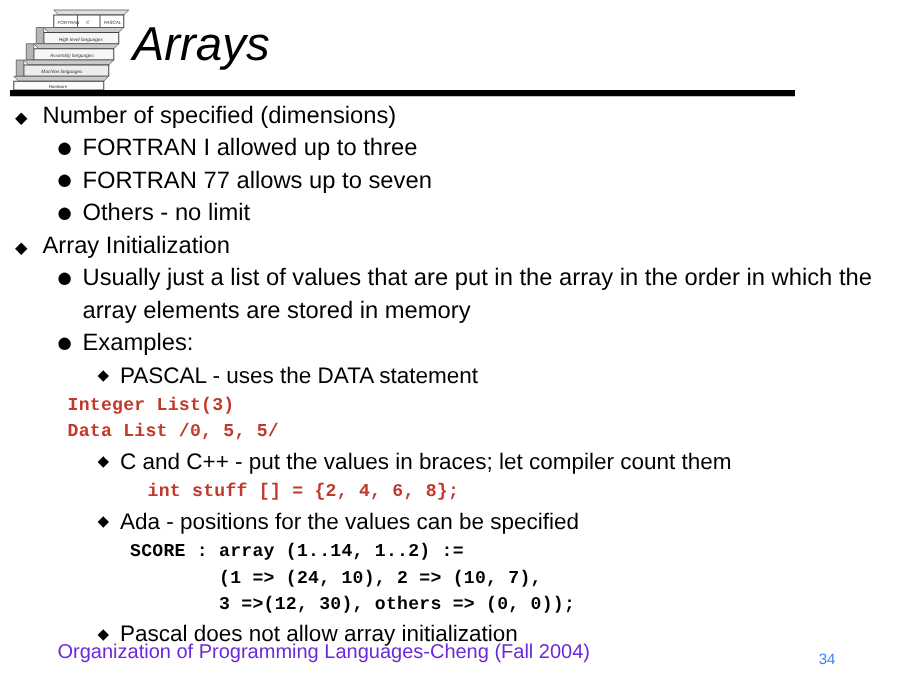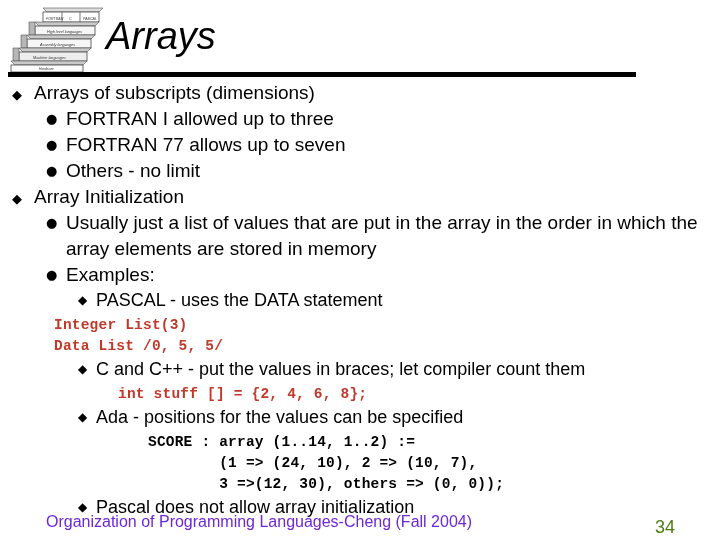--- a/index.html
+++ b/index.html
@@ -147,40 +147,39 @@
     padding-left: 54px;
     margin-top: 2px;
   }
   .code-c {
     padding-left: 118px;
     margin-top: 2px;
   }
   .code-ada {
     padding-left: 104px;
     margin-top: 2px;
-    margin-left: 44px;
   }
 
   
   #footer-text {
     position: absolute;
     left: 46px;
     top: 512px;
     font-size: 16px;
     line-height: 20px;
     color: #6d28d9;
     white-space: nowrap;
   }
   #footer-page {
     position: absolute;
     left: 655px;
     top: 518px;
-    font-size: 18px;
+    font-size: 12px;
     line-height: 18px;
-    color: #4d7c0f;
+    color: #3b82f6;
     white-space: nowrap;
   }
 </style>
 </head>
 <body>
 
 <div id="slide">
 
   <div id="header">
 
@@ -218,21 +217,21 @@
 
     <div id="slide-title">Arrays</div>
 
     <div id="title-rule"></div>
   </div>
 
   <div id="body">
 
     <div class="row lvl1">
       <span class="bullet">◆</span>
-      <span class="txt">Arrays of subscripts (dimensions)</span>
+      <span class="txt">Number of specified (dimensions)</span>
     </div>
 
     <div class="row lvl2">
       <span class="bullet">●</span>
       <span class="txt">FORTRAN I allowed up to three</span>
     </div>
 
     <div class="row lvl2">
       <span class="bullet">●</span>
       <span class="txt">FORTRAN 77 allows up to seven</span>

